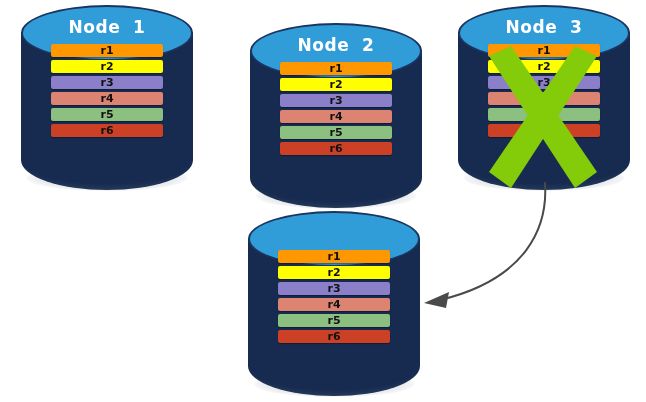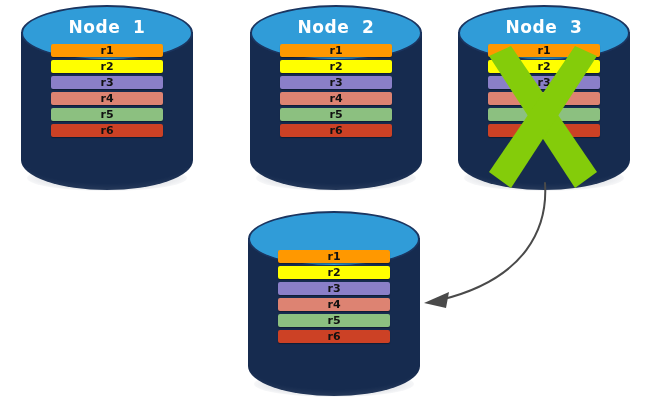--- a/index.html
+++ b/index.html
@@ -105,21 +105,21 @@
     height: 13px;
     line-height: 13px;
     text-align: center;
     color: #111111;
     font-size: 11px;
     font-weight: bold;
   }
 
   
   #node-1 { left: 21px;  top: 5px; }
-  #node-2 { left: 250px; top: 5px; }
+  #node-2 { left: 250px; top: 23px; }
   #node-3 { left: 458px; top: 5px; text-decoration: underline; }
   #node-4 { left: 248px; top: 211px; }
 
   
   #failure-x {
     position: absolute;
     left: 489px;
     top: 46px;
     width: 108px;
     height: 142px;

